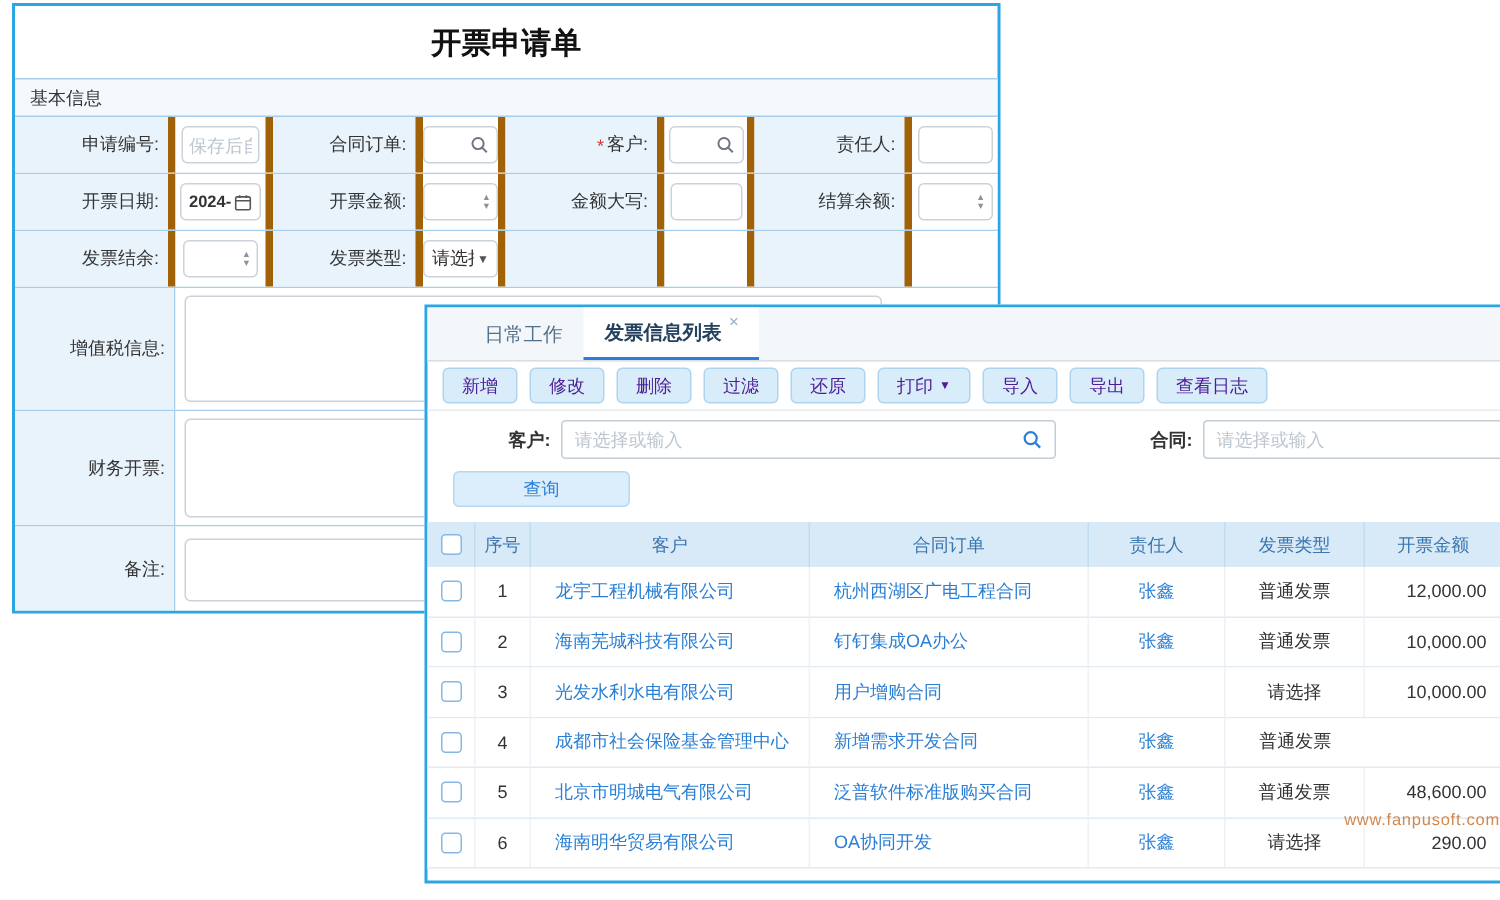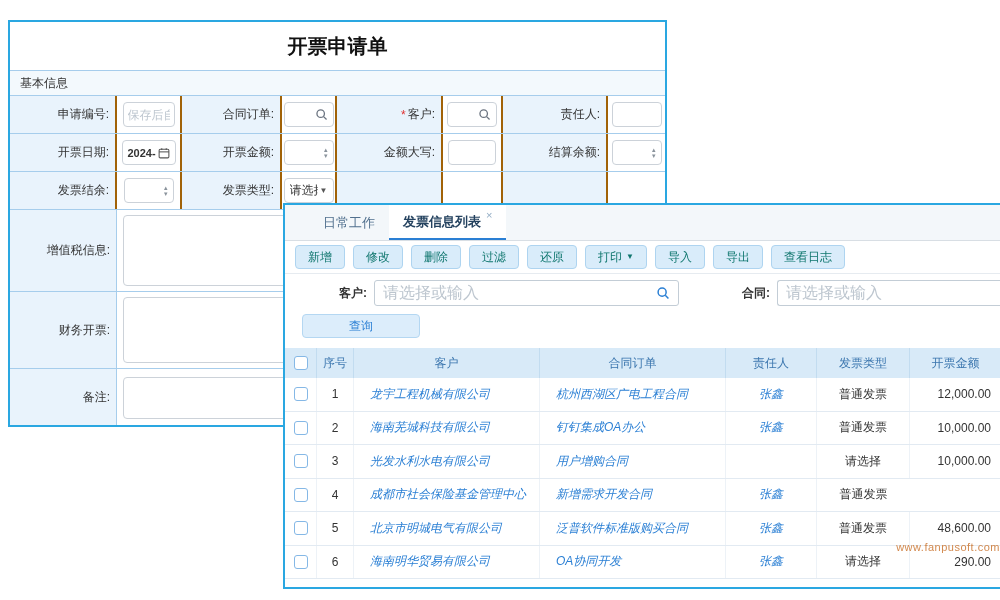--- a/index.html
+++ b/index.html
@@ -2,31 +2,31 @@
 <html><head>
 <meta charset="utf-8">
 <style>
   *{box-sizing:border-box;margin:0;padding:0;}
   html,body{width:1000px;height:600px;overflow:hidden;background:#fff;
     font-family:"Liberation Sans","DejaVu Sans",sans-serif;}
   .stage{position:relative;width:1000px;height:600px;}
 
   
   .win{position:absolute;background:#fff;border:2px solid #2aa7e1;}
-  .form-win{left:8px;top:20px;width:659px;height:407px;z-index:1;}
+  .form-win{left:8px;top:2px;width:659px;height:407px;z-index:1;}
   .list-win{left:283px;top:203px;width:720px;height:386px;z-index:10;}
 
   
   .form-title{height:48px;display:flex;align-items:center;justify-content:center;
     font-size:20px;font-weight:bold;color:#111;}
   .section-bar{height:26px;line-height:24px;padding-left:10px;font-size:12px;color:#333;
     background:#f3f9fd;border-top:1px solid #a6cdec;border-bottom:1px solid #a6cdec;}
   .grid-row{display:grid;grid-template-columns:107px 65px 100px 55px 106px 60px 105px 1fr;
     height:38px;border-bottom:1px solid #a6cdec;font-size:12px;color:#333;}
-  .cell{display:flex;align-items:center;border-right:2px solid #a16207;overflow:hidden;}
+  .cell{display:flex;align-items:center;border-right:5px solid #a16207;overflow:hidden;}
   .cell:last-child{border-right:none;}
   .cell.lbl{background:#e9f3fc;justify-content:flex-end;padding-right:6px;white-space:nowrap;}
   .cell.inp{background:#fff;justify-content:center;}
   .req{color:#e03131;margin-right:2px;}
   .mini-input,.mini-box{height:25px;border:1px solid #ccd2d9;border-radius:4px;background:#fff;font-size:12px;}
   .mini-input{width:52px;padding:0 4px;color:#333;outline:none;}
   input::placeholder{color:#bdc6cf;}
   .mini-box{display:flex;align-items:center;padding:0 5px;gap:2px;}
   .pick{width:50px;justify-content:flex-end;color:#6b7480;}
   .spin{width:50px;justify-content:flex-end;}
@@ -49,46 +49,46 @@
   
   .tabbar{height:36px;background:#f3f7fa;border-bottom:1px solid #d8dee4;display:flex;
     align-items:stretch;padding-left:24px;font-size:13px;}
   .tab{display:flex;align-items:center;padding:0 14px;color:#51708e;cursor:pointer;}
   .tab.active{background:#fff;color:#24425f;font-weight:bold;border-bottom:2px solid #2a7fd4;}
   .tab-close{font-size:11px;color:#93adc5;margin-left:5px;align-self:flex-start;
     margin-top:4px;font-weight:normal;cursor:pointer;}
   .toolbar{height:33px;display:flex;align-items:center;gap:8px;padding:0 10px;
     border-bottom:1px solid #e6ebf0;}
   .tb-btn{height:24px;padding:0 12px;background:#d9ecfa;border:1px solid #aed4f0;border-radius:4px;
-    color:#0f766e;font-size:12px;display:flex;align-items:center;gap:4px;cursor:pointer;white-space:nowrap;}
+    color:#4c1d95;font-size:12px;display:flex;align-items:center;gap:4px;cursor:pointer;white-space:nowrap;}
   .caret{font-size:8px;line-height:1;}
   .filterbar{height:38px;display:flex;align-items:center;padding-left:54px;font-size:12px;color:#333;}
   .flabel{font-weight:bold;margin-right:7px;white-space:nowrap;}
   .filter-input{display:flex;align-items:center;border:1px solid #c3cdd6;border-radius:3px;
     height:26px;background:#fff;}
   .fi-customer{width:330px;}
   .fi-contract{flex:1;border-right:none;border-top-right-radius:0;border-bottom-right-radius:0;}
-  .filter-input input{border:none;outline:none;flex:1;min-width:0;padding:0 8px;font-size:16px;background:transparent;color:#0f172a;}
+  .filter-input input{border:none;outline:none;flex:1;min-width:0;padding:0 8px;font-size:12px;background:transparent;color:#0f172a;}
   .fi-search{color:#2a7fd4;margin-right:8px;flex:none;display:flex;}
   .gap-contract{margin-left:63px;}
   .query-row{height:28px;display:flex;align-items:center;padding-left:17px;}
   .query-btn{width:118px;height:24px;background:#dcedfb;border:1px solid #b4d7f2;border-radius:4px;
     color:#2a7fd4;font-size:12px;cursor:pointer;}
   .table{margin-top:8px;font-size:12px;}
   .thead,.trow{display:grid;grid-template-columns:32px 37px 186px 186px 91px 93px 1fr;}
   .thead{background:#d8eaf8;height:30px;color:#3b76ae;}
   .tcell{display:flex;align-items:center;justify-content:center;overflow:hidden;white-space:nowrap;}
   .thead .tcell{border-right:1px solid #c2dcf0;}
   .thead .tcell:last-child{border-right:none;}
   .trow{height:33.5px;border-bottom:1px solid #e2eaf2;color:#333;background:#fff;}
   .trow .tcell{border-right:1px solid #edf2f7;}
   .trow .tcell:last-child{border-right:none;}
   .c-cust,.c-contract{justify-content:flex-start;padding-left:16px;}
   .c-amt{justify-content:flex-end;padding-right:10px;}
-  .link{color:#2a7fd4;cursor:pointer;font-style:italic;}
+  .link{color:#2a7fd4;cursor:pointer;}
   .cb{width:14px;height:14px;border:1px solid #85b8e6;border-radius:3px;background:#fff;cursor:pointer;flex:none;}
 
   
   .watermark{position:absolute;left:864px;top:544px;width:136px;z-index:60;
     display:flex;flex-direction:column;align-items:flex-end;opacity:0.93;}
   .wm-top{display:flex;align-items:center;gap:1px;}
   .wm-brand{font-size:23px;color:#8f8f8f;letter-spacing:1px;white-space:nowrap;}
   .wm-url{font-size:11px;color:#cf7f3f;margin-top:-3px;letter-spacing:0.5px;}
 </style>
 </head>

